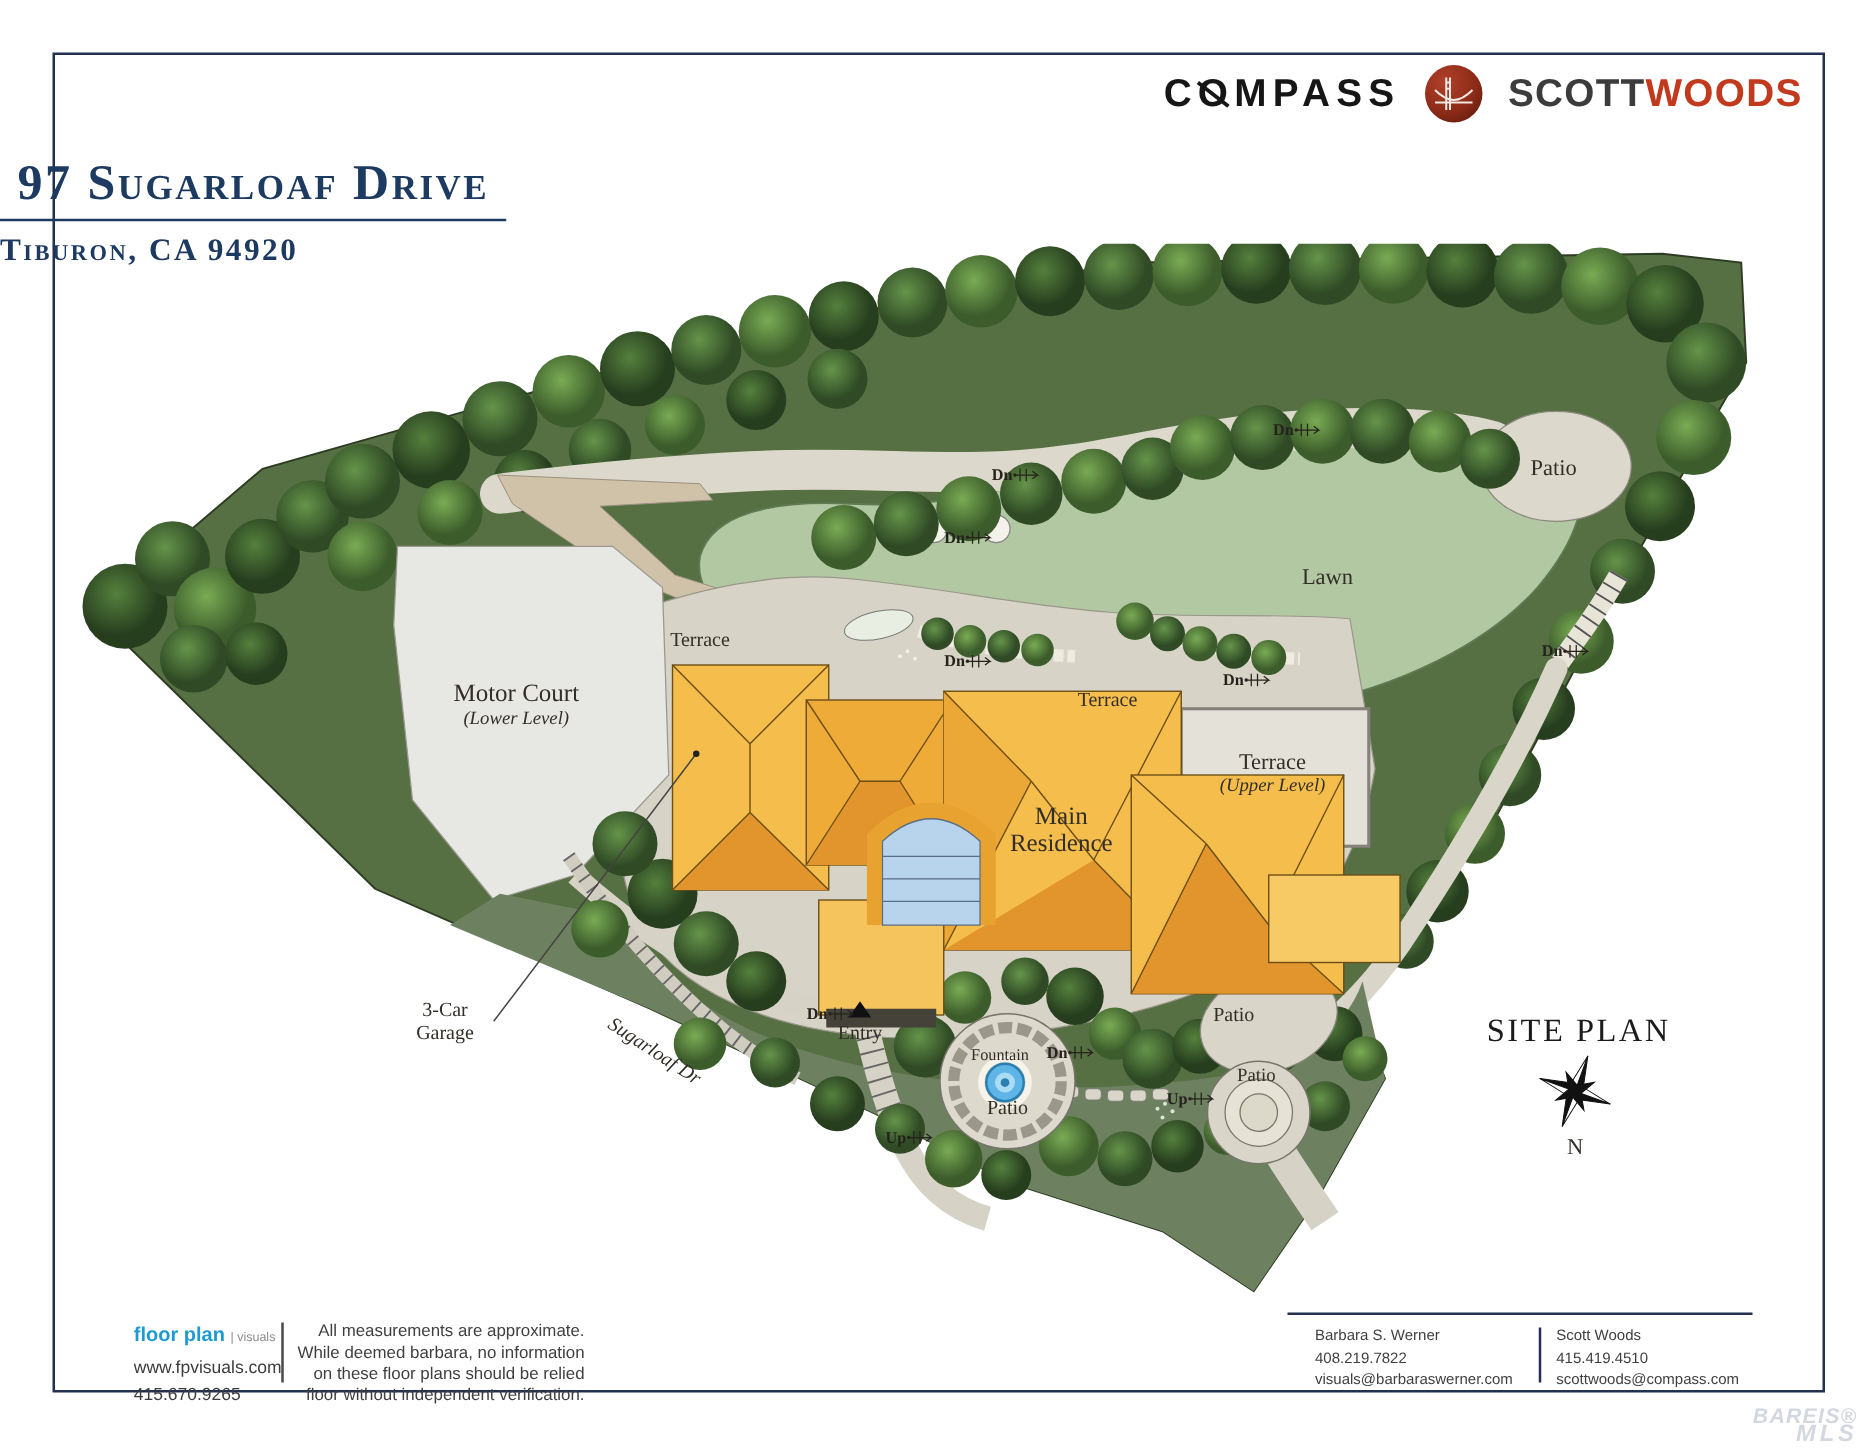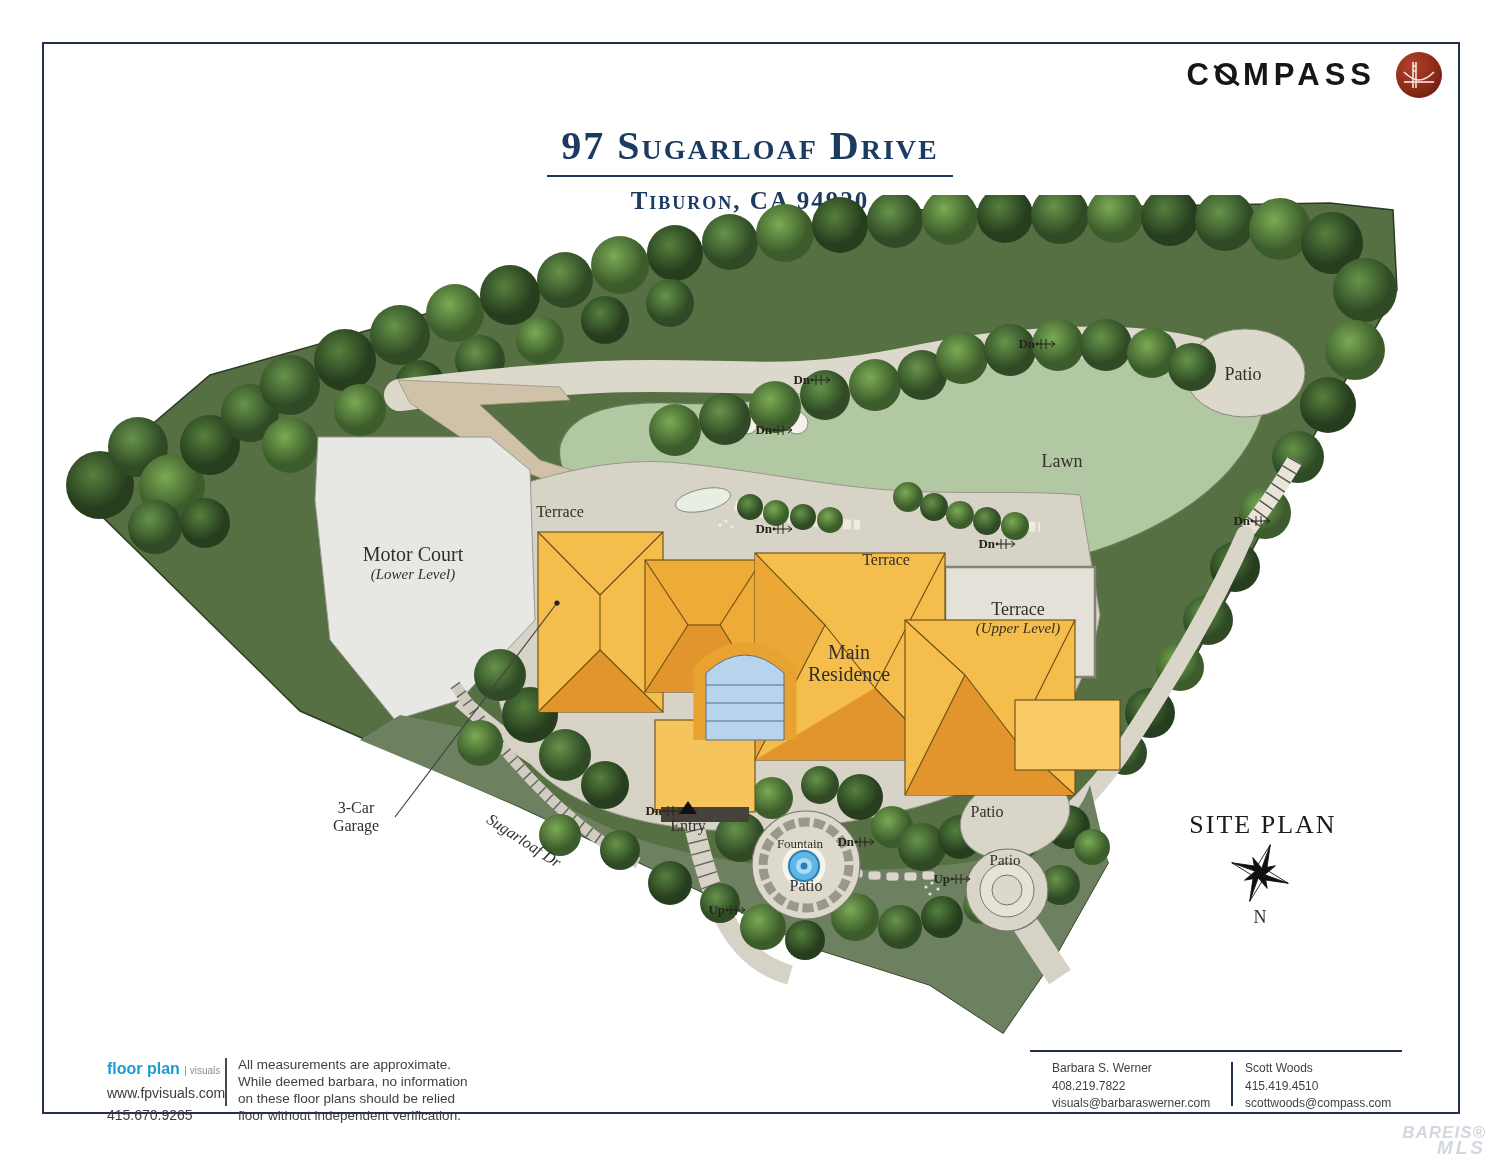--- a/index.html
+++ b/index.html
@@ -9,42 +9,42 @@
   
   .logo-row{position:absolute;top:52px;right:58px;display:flex;align-items:center;gap:20px;}
   .compass-word{font-size:31px;font-weight:600;letter-spacing:5px;color:#161616;display:flex;align-items:center;}
   .o-slash{position:relative;display:inline-block;}
   .o-slash::after{content:"";position:absolute;left:-3px;right:1px;top:46%;height:3px;background:#161616;transform:rotate(38deg);}
   .bridge-badge{width:46px;height:46px;border-radius:50%;background:radial-gradient(circle at 35% 30%,#b2402a 0%,#8c2b18 55%,#58170a 100%);display:flex;align-items:center;justify-content:center;}
   .scottwoods{font-size:31px;font-weight:700;letter-spacing:1px;}
   .scottwoods .s1{color:#3c3c3c;}
   .scottwoods .s2{color:#c23a1d;}
 
-  .title-block{position:absolute;left:0;top:122px;width:1500px;text-align:center;color:#1d3a60;font-family:"Liberation Serif",serif;}
+  .title-block{position:absolute;left:0;top:122px;width:1500px;color:#1d3a60;font-family:"Liberation Serif",serif;}
   .title-block h1{margin:0 auto;display:inline-block;font-size:40px;font-weight:600;font-variant:small-caps;letter-spacing:2px;border-bottom:2px solid #1d3a60;padding:0 14px 6px 14px;}
   .title-block h2{margin:10px 0 0 0;font-size:25px;font-weight:600;font-variant:small-caps;letter-spacing:2px;}
 
   
   .plan{position:absolute;left:60px;top:195px;width:1345px;height:855px;}
   .lbl{font-family:"Liberation Serif",serif;fill:#332f28;}
   .lbl-main{font-size:18px;}
   .lbl-big{font-size:20px;}
   .lbl-sub{font-size:15px;font-style:italic;}
   .lbl-small{font-size:16px;}
   .marker{font-family:"Liberation Serif",serif;font-size:13px;font-weight:700;fill:#26231d;text-anchor:end;}
   .siteplan-t{font-size:26px;letter-spacing:2px;fill:#1b1b1b;}
   text{text-anchor:middle;}
 
   
   .fpv{position:absolute;left:107px;top:1058px;font-size:14px;color:#3c3c3c;line-height:22px;}
   .fpv .brand{font-size:16px;}
   .fpv .brand b{color:#1d9bd1;font-weight:700;text-align:right;}
   .fpv .brand span.l{color:#8d8d8d;font-size:10px;}
   .vdiv1{position:absolute;left:225px;top:1058px;width:2px;height:48px;background:#4a4a4a;}
-  .disclaimer{position:absolute;left:238px;top:1056px;font-size:13.5px;color:#3f3f3f;line-height:17px;}
+  .disclaimer{position:absolute;left:238px;top:1056px;font-size:13.5px;color:#3f3f3f;line-height:17px;text-align:right;}
   .rule-right{position:absolute;left:1030px;top:1050px;width:372px;height:2px;background:#23304f;}
   .contact{position:absolute;top:1060px;font-size:12px;color:#3f3f3f;line-height:17.5px;}
   .c1{left:1052px;} .c2{left:1245px;}
   .vdiv2{position:absolute;left:1231px;top:1062px;width:2px;height:44px;background:#23304f;}
 
   .watermark{position:absolute;right:14px;bottom:4px;text-align:right;color:#d3d8e0;font-weight:700;font-style:italic;line-height:15px;}
   .watermark .w1{font-size:17px;letter-spacing:1px;}
   .watermark .w2{font-size:19px;letter-spacing:3px;}
 </style>
 </head>
@@ -62,20 +62,23 @@
     <svg width="34" height="34" viewBox="0 0 34 34">
       <g stroke="#f3e9e2" stroke-width="1.6" fill="none">
         <path d="M2 14 Q 10 22 17 22 Q 24 22 32 14"></path>
         <line x1="11" y1="4" x2="11" y2="30"></line>
           <line x1="14" y1="4" x2="14" y2="30"></line>
         <line x1="11" y1="8" x2="14" y2="8"></line>
           <line x1="11" y1="13" x2="14" y2="13"></line>
         <line x1="2" y1="24" x2="32" y2="24"></line>
       </g>
     </svg>
+  </div>
+  <div class="scottwoods">
+    <span class="s1">SCOTT</span><span class="s2">WOODS</span>
   </div>
 </div>
 
 <div class="title-block">
   <h1>97 Sugarloaf Drive</h1><br>
   <h2>Tiburon, CA 94920</h2>
 </div>
 
 <svg class="plan" viewBox="0 0 1345 855">
   <defs>

